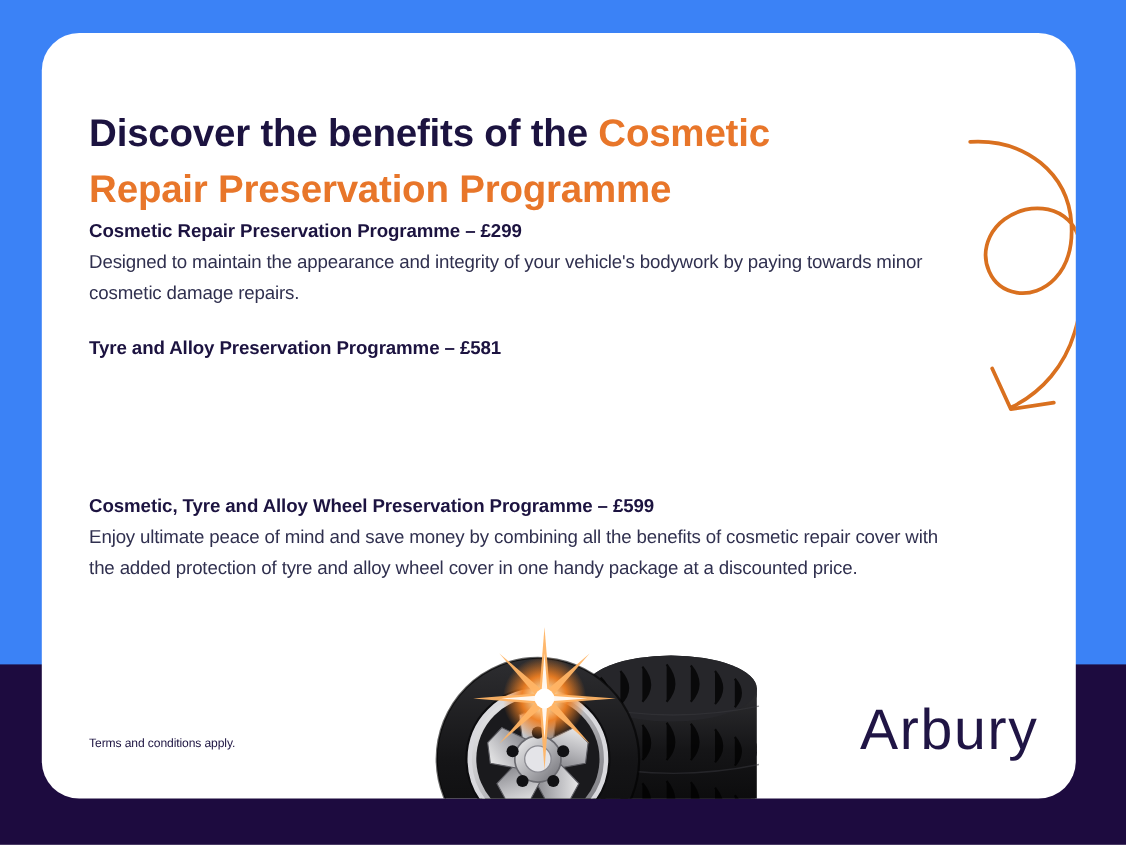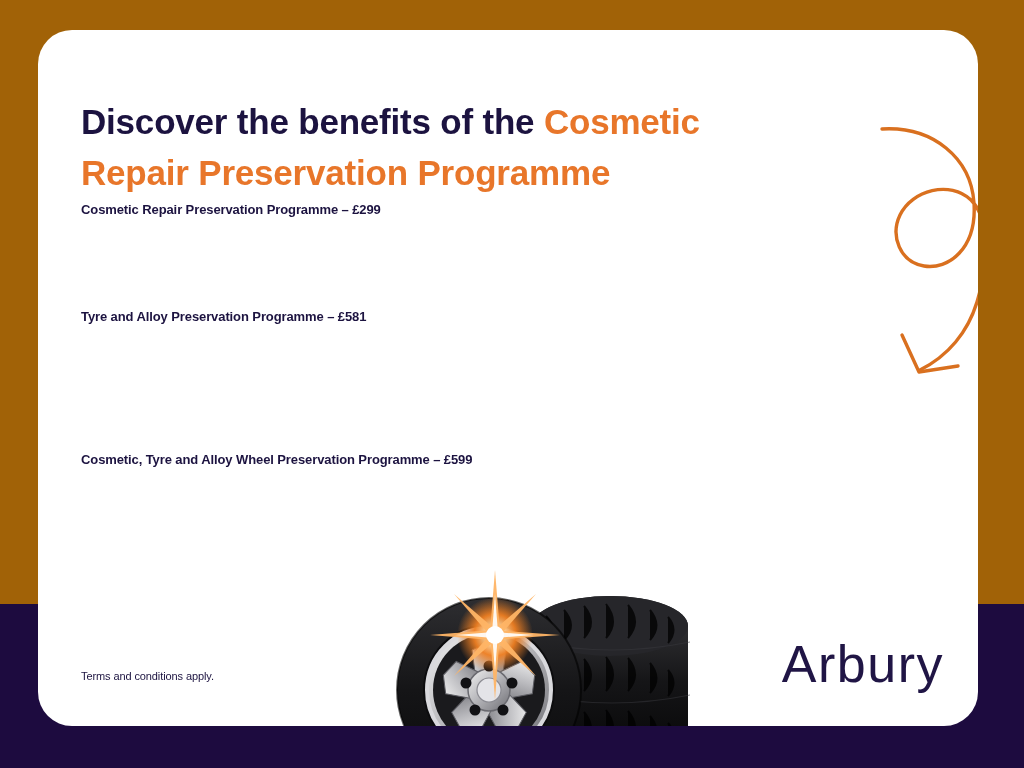--- a/index.html
+++ b/index.html
@@ -11,21 +11,21 @@
     height: 768px;
     overflow: hidden;
     background: #1d0b3f;
     font-family: "Liberation Sans", sans-serif;
   }
 
   #stage {
     position: relative;
     width: 1024px;
     height: 604px;
-    background: #a16207;
+    background: #3b82f6;
   }
 
   
   #card {
     position: absolute;
     left: 38px;
     top: 30px;
     width: 940px;
     height: 696px;
     background: #ffffff;
@@ -43,21 +43,21 @@
     font-weight: bold;
     line-height: 51px;
     letter-spacing: -0.2px;
     color: #1c1340;
   }
   #headline .accent { color: #e8762a; }
 
   
   .block { position: absolute; left: 43px; width: 775px; }
   .block-title {
-    font-size: 13px;
+    font-size: 17px;
     font-weight: bold;
     color: #1c1340;
     letter-spacing: -0.1px;
     margin: 0 0 4px 0;
     line-height: 23px;
   }
   .block-body {
     font-size: 17px;
     font-weight: normal;
     color: #30304f;
@@ -115,28 +115,30 @@
 <body>
 
 <div id="stage">
 
   <div id="card">
 
     <h1 id="headline"><span>Discover the benefits of the </span><span class="accent">Cosmetic</span><br><span class="accent">Repair Preservation Programme</span></h1>
 
     <div class="block" id="block-1">
       <p class="block-title">Cosmetic Repair Preservation Programme – £299</p>
+      <p class="block-body">Designed to maintain the appearance and integrity of your vehicle's bodywork by paying towards minor cosmetic damage repairs.</p>
     </div>
 
     <div class="block" id="block-2">
       <p class="block-title">Tyre and Alloy Preservation Programme – £581</p>
     </div>
 
     <div class="block" id="block-3">
       <p class="block-title">Cosmetic, Tyre and Alloy Wheel Preservation Programme – £599</p>
+      <p class="block-body">Enjoy ultimate peace of mind and save money by combining all the benefits of cosmetic repair cover with the added protection of tyre and alloy wheel cover in one handy package at a discounted price.</p>
     </div>
 
     <svg id="arrow" viewBox="0 0 160 330">
       <g fill="none" stroke="#d9701f" stroke-width="3.4" stroke-linecap="round" stroke-linejoin="round">
         <path d="M44 59
                  C 95 56, 133 88, 136 133
                  C 139 179, 110 200, 86 196
                  C 62 192, 52 166, 62 145
                  C 74 120, 112 110, 133 130
                  C 152 148, 150 196, 139 232

